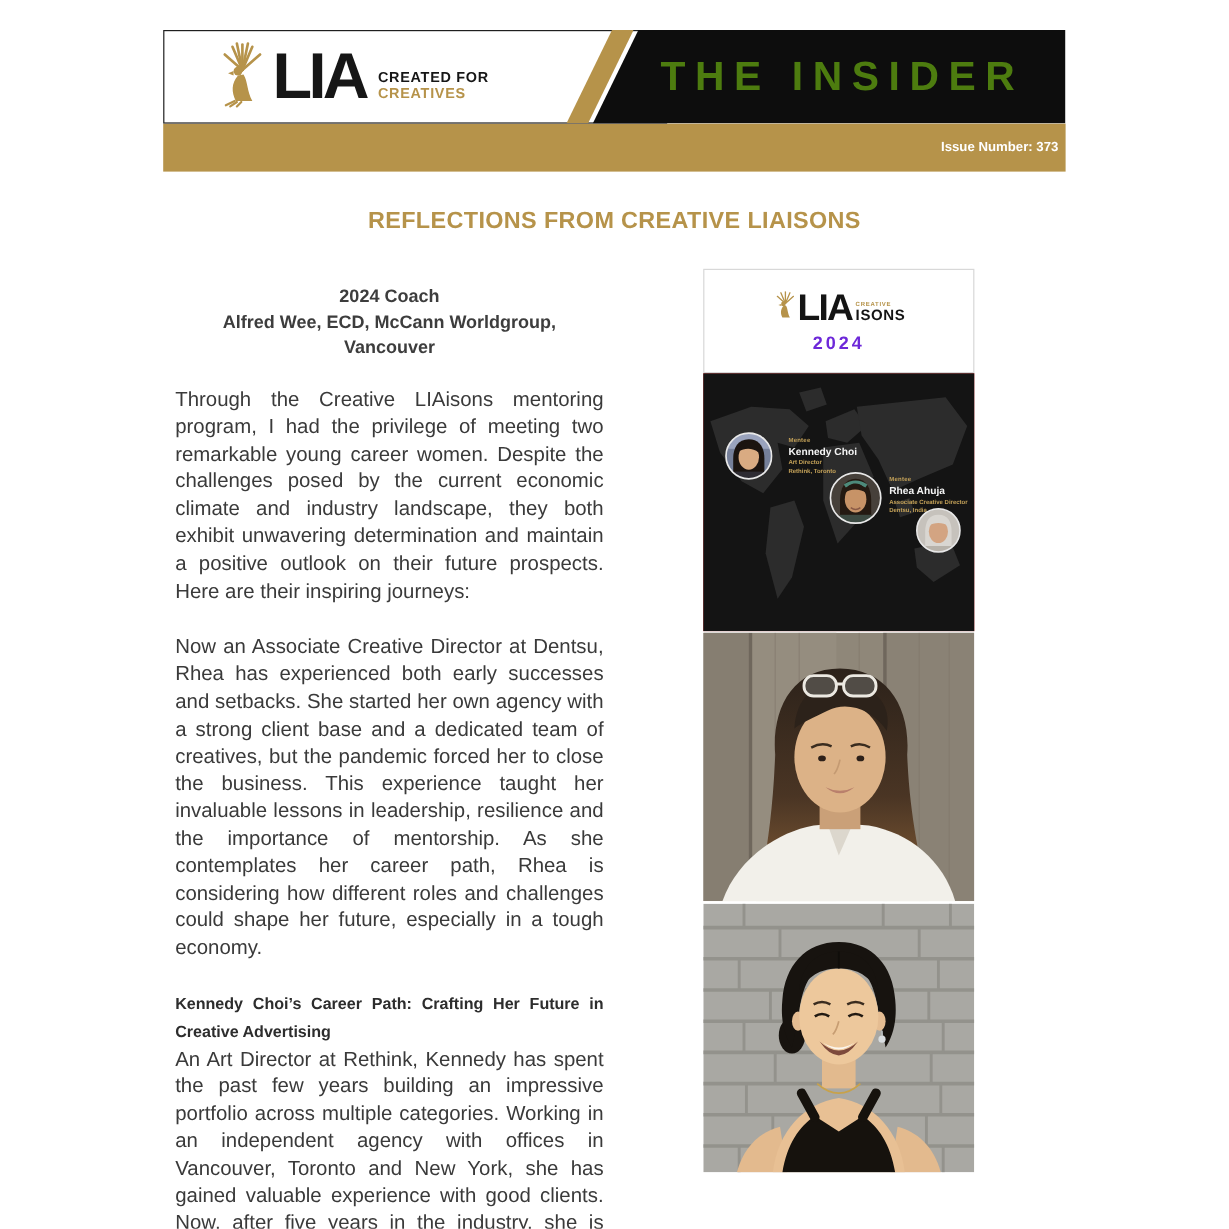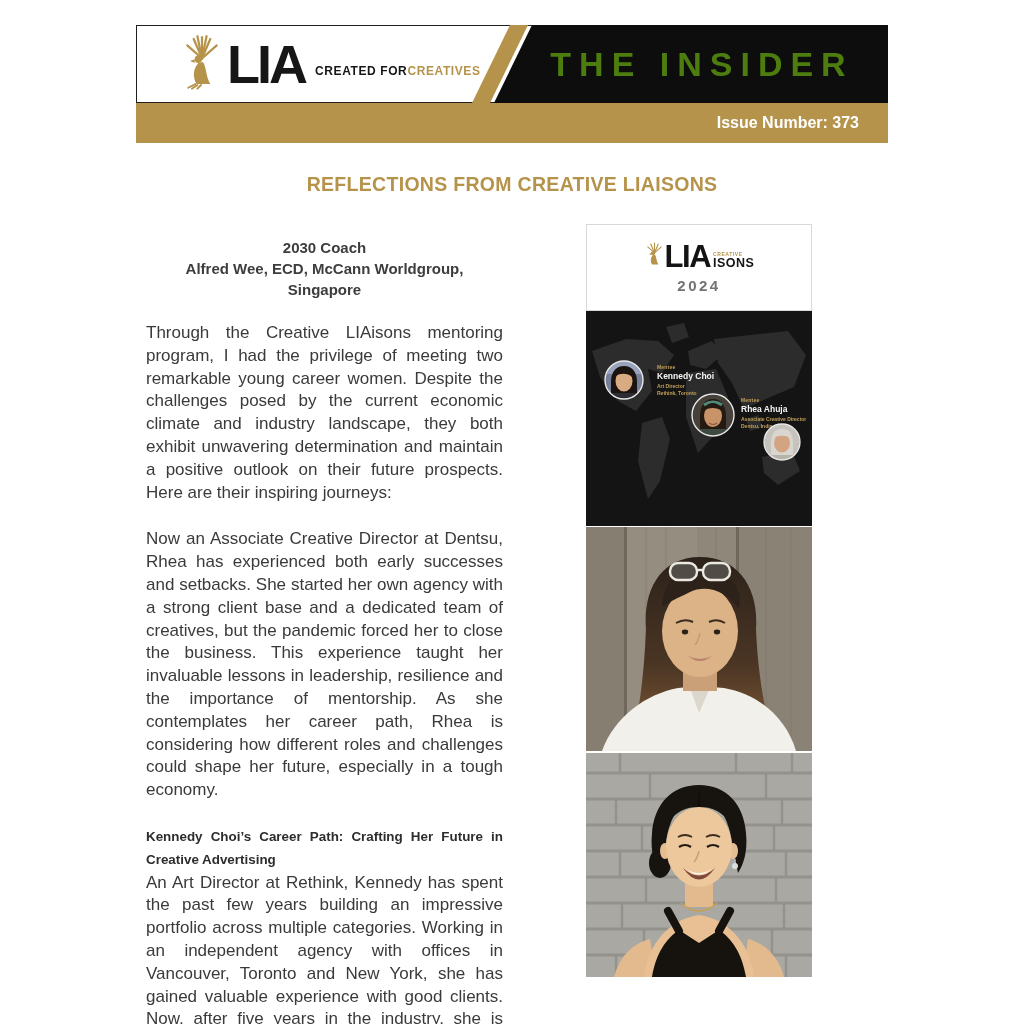--- a/index.html
+++ b/index.html
@@ -8,33 +8,33 @@
   .page{position:relative;width:1024px;height:1024px;background:#fff;}
 
   
   .header{position:absolute;left:136px;top:25px;width:752px;}
   .header-row1{position:relative;height:78px;}
   .logo-box{position:absolute;left:0;top:0;width:420px;height:78px;background:#fff;
             border:1px solid #1f1f1f;box-sizing:border-box;display:flex;align-items:center;
             padding-left:42px;}
   .lia-word{font-size:54px;font-weight:bold;letter-spacing:-3px;color:#161616;line-height:1;
             margin-left:2px;}
-  .tagline{margin-left:10px;display:flex;justify-content:center;
+  .tagline{margin-left:10px;display:flex;flex-direction:column;justify-content:center;
            margin-top:14px;}
   .tagline .t1{font-size:12px;font-weight:bold;color:#161616;letter-spacing:0.6px;line-height:14px;}
   .tagline .t2{font-size:12px;font-weight:bold;color:#b6934a;letter-spacing:0.6px;line-height:14px;}
   .gold-stripe{position:absolute;left:0;top:0;width:752px;height:78px;background:#b6934a;
                clip-path:polygon(374px 0,392px 0,354px 78px,336px 78px);}
   .black-box{position:absolute;left:0;top:0;width:752px;height:78px;background:#0d0d0d;
              clip-path:polygon(396px 0,752px 0,752px 78px,358px 78px);
              display:flex;align-items:center;}
   .masthead{margin-left:380px;flex:1;text-align:center;color:#4d7c0f;font-size:34px;
             font-weight:bold;letter-spacing:8px;}
-  .issue-bar{height:40px;background:#b6934a;color:#fff;font-size:16px;font-weight:bold;
-             text-align:right;line-height:40px;padding-right:29px;box-sizing:border-box;}
+  .issue-bar{height:40px;background:#b6934a;color:#fff;font-size:11px;font-weight:bold;
+             text-align:right;line-height:40px;padding-right:6px;box-sizing:border-box;}
 
   
   .article-title{position:absolute;left:136px;top:173px;width:752px;text-align:center;
                  color:#b6934a;font-size:19.5px;font-weight:bold;letter-spacing:0.3px;}
 
   
   .left-col{position:absolute;left:146px;top:237px;width:357px;color:#3a3a3a;}
   .coach-heading{text-align:center;font-weight:bold;font-size:15px;line-height:21px;color:#3d3d3d;}
   .intro{margin-top:22px;}
   .para{text-align:justify;font-size:17px;line-height:22.8px;}
@@ -43,21 +43,21 @@
 
   
   .right-col{position:absolute;left:586px;top:224px;width:226px;}
   .liaisons-card{height:87px;background:#fff;border:1px solid #d8d8d8;box-sizing:border-box;
                  display:flex;flex-direction:column;align-items:center;justify-content:center;}
   .liaisons-row{display:flex;align-items:center;}
   .liaisons-lia{font-size:31px;font-weight:bold;letter-spacing:-1.5px;color:#141414;line-height:1;}
   .liaisons-stack{margin-left:3px;margin-top:8px;}
   .liaisons-creative{font-size:5px;font-weight:bold;color:#b6934a;letter-spacing:0.6px;line-height:6px;}
   .liaisons-isons{font-size:12.5px;font-weight:bold;color:#141414;letter-spacing:0.5px;line-height:13px;text-align:center;}
-  .liaisons-year{margin-top:5px;font-size:15px;font-weight:bold;color:#737373;letter-spacing:2.5px;}
+  .liaisons-year{margin-top:5px;font-size:15px;font-weight:bold;color:#6d28d9;letter-spacing:2.5px;}
 
   .map-card{position:relative;height:215px;background:#7f1d1d;overflow:hidden;}
   .map-svg{position:absolute;left:0;top:0;}
   .map-avatar{position:absolute;}
   .map-label{position:absolute;}
   .map-role{font-size:5px;font-weight:bold;color:#c2a058;line-height:6px;letter-spacing:0.2px;}
   .map-name{font-size:8.5px;font-weight:bold;color:#f5f5f5;line-height:10px;margin-top:1px;}
   .map-title,.map-org{font-size:5px;font-weight:bold;color:#c2a058;line-height:6.5px;}
   .map-title{margin-top:2px;}
 
@@ -107,23 +107,23 @@
     </div>
     <div class="issue-bar">
       <span>Issue Number: 373</span>
     </div>
   </div>
 
   <div class="article-title">REFLECTIONS FROM CREATIVE LIAISONS</div>
 
   <div class="left-col">
     <div class="coach-heading">
-      <div>2030 Coach</div>
+      <div>2024 Coach</div>
       <div>Alfred Wee, ECD, McCann Worldgroup,</div>
-      <div>Singapore</div>
+      <div>Vancouver</div>
     </div>
     <div class="para intro">Through the Creative LIAisons mentoring program, I had the privilege of meeting two remarkable young career women. Despite the challenges posed by the current economic climate and industry landscape, they both exhibit unwavering determination and maintain a positive outlook on their future prospects. Here are their inspiring journeys:</div>
 
     <div class="section">
       <div class="para">Now an Associate Creative Director at Dentsu, Rhea has experienced both early successes and setbacks. She started her own agency with a strong client base and a dedicated team of creatives, but the pandemic forced her to close the business. This experience taught her invaluable lessons in leadership, resilience and the importance of mentorship. As she contemplates her career path, Rhea is considering how different roles and challenges could shape her future, especially in a tough economy.</div>
     </div>
 
     <div class="section">
       <div class="sec-heading">Kennedy Choi’s Career Path: Crafting Her Future in Creative Advertising</div>
       <div class="para">An Art Director at Rethink, Kennedy has spent the past few years building an impressive portfolio across multiple categories. Working in an independent agency with offices in Vancouver, Toronto and New York, she has gained valuable experience with good clients. Now, after five years in the industry, she is ready to shape her next steps by actively seeking projects that challenge her creatively and expand her skill set. She hopes to participate in industry conferences and serve as a juror for award shows, allowing her to network with other creative professionals and position herself as a</div>

